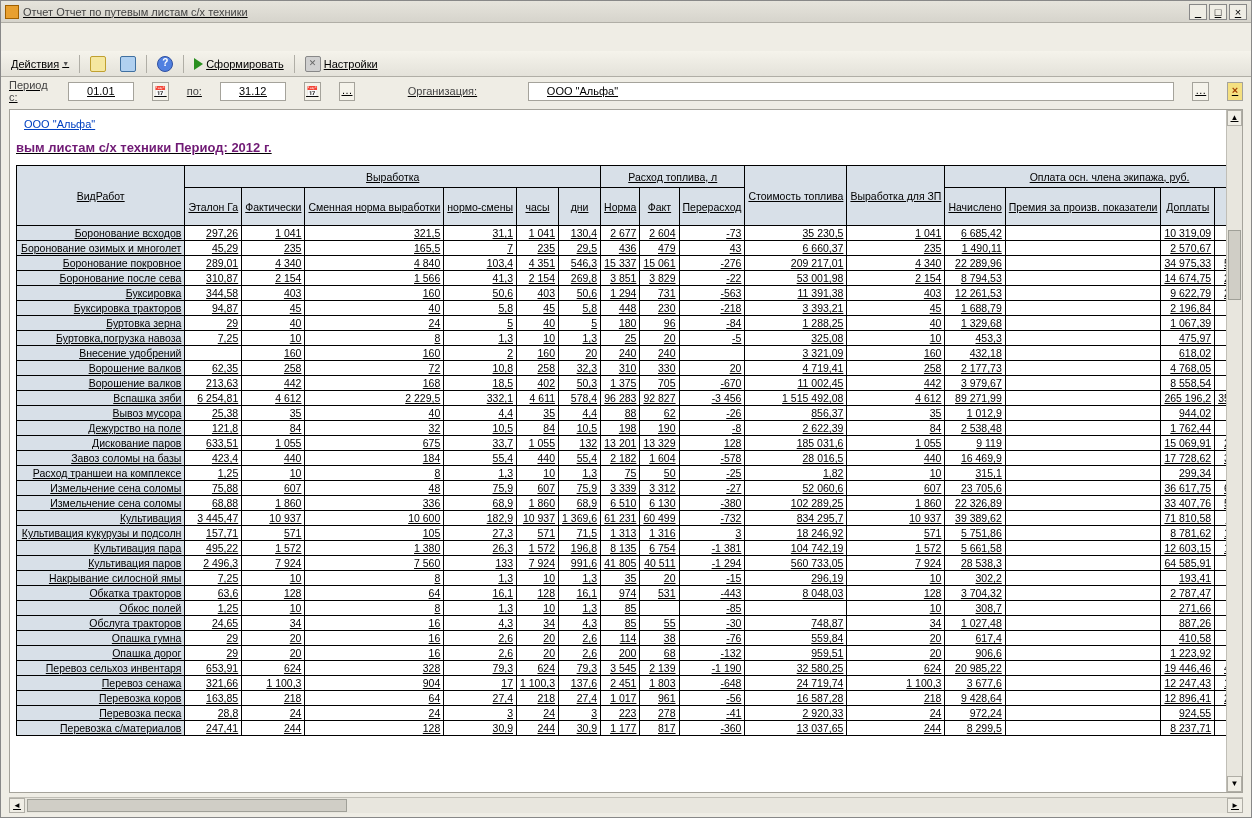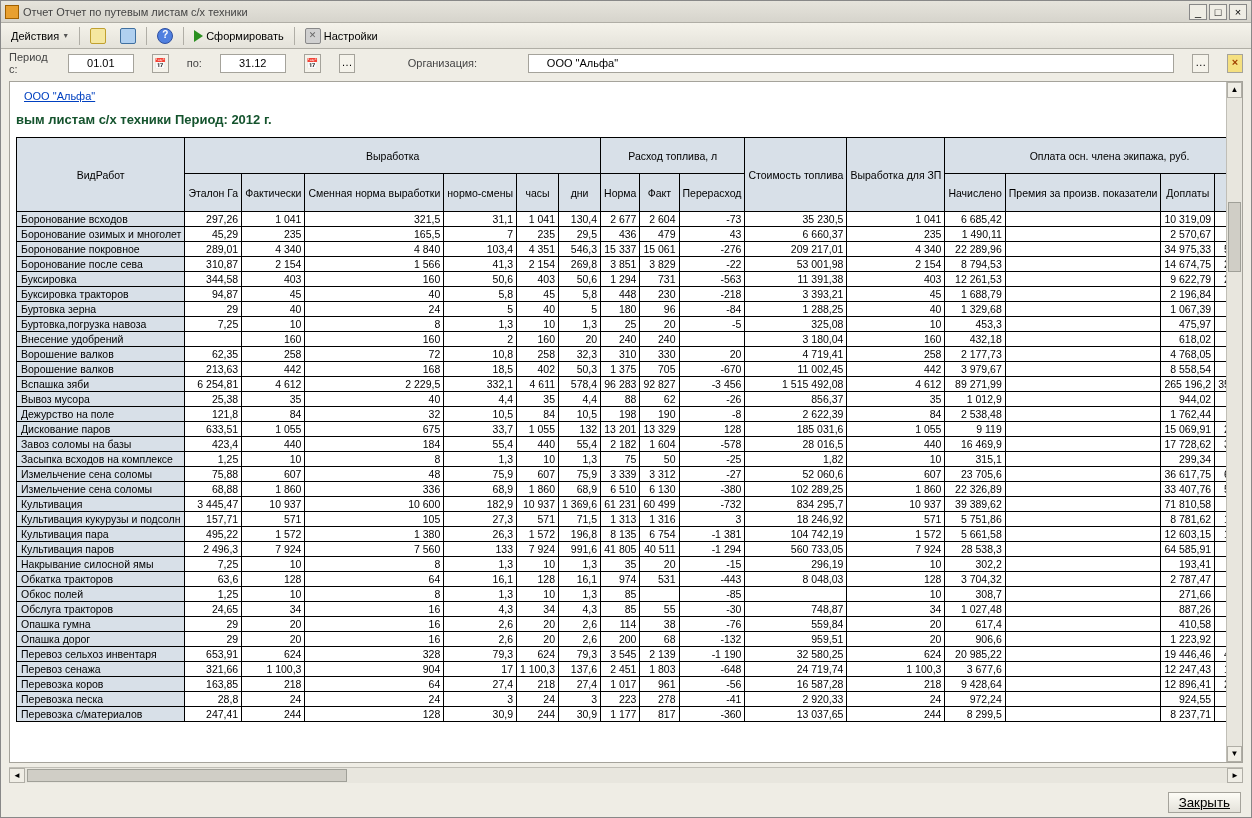--- a/index.html
+++ b/index.html
@@ -1,22 +1,22 @@
 <!DOCTYPE html>
 <html><head>
 <meta charset="utf-8">
 <style>
 * { box-sizing: border-box; margin: 0; padding: 0; }
 body { font-family: Tahoma, Arial, sans-serif; font-size: 11px; background: #d0d0c8; overflow: hidden; }
-.window { width: 1252px; height: 818px; display: flex; flex-direction: column; background: #efede5; border: 1px solid #888; }
+.window { width: 1252px; height: 818px; display: flex; flex-direction: column; background: #efede5; border: 1px solid #888; text-decoration: underline; }
 .titlebar { height: 22px; background: linear-gradient(#e6e4dc, #d6d4cc); display: flex; align-items: center; padding: 0 4px; border-bottom: 1px solid #b0aea6; }
 .titlebar .icon { width: 14px; height: 14px; background: #e8a030; border: 1px solid #a06000; margin-right: 4px; }
 .titlebar .title { flex: 1; font-size: 11px; color: #444; }
 .titlebar .wbtn { width: 18px; height: 16px; margin-left: 2px; border: 1px solid #888; background: #efede5; text-align: center; line-height: 14px; cursor: pointer; font-family: sans-serif; }
-.toolbar { height: 26px; background: linear-gradient(#f5f3eb, #e4e2da); display: flex; align-items: center; padding: 0 6px; gap: 6px; border-bottom: 1px solid #b0aea6; }
+.toolbar { height: 26px; background: linear-gradient(#f5f3eb, #e4e2da); display: flex; align-items: center; padding: 0 6px; gap: 6px; border-bottom: 1px solid #b0aea6; margin-top: 28px; }
 .toolbar .tbtn { display: flex; align-items: center; gap: 3px; padding: 2px 4px; cursor: pointer; }
 .toolbar .sep { width: 1px; height: 18px; background: #b0aea6; }
 .dropdown-arrow { font-size: 7px; color: #555; }
 .ticon { width: 16px; height: 16px; display: inline-block; border-radius: 2px; }
 .i-doc { background: #f5e7a0; border: 1px solid #c0a030; }
 .i-print { background: #b0d0f0; border: 1px solid #4070a0; }
 .i-help { background: #5080e0; border: 1px solid #3050a0; border-radius: 50%; position: relative; }
 .i-help::after { content: "?"; color: #fff; font-weight: bold; position: absolute; top: 0; left: 4px; font-size: 10px; }
 .i-play { width: 0; height: 0; border-left: 9px solid #2a9020; border-top: 6px solid transparent; border-bottom: 6px solid transparent; }
 .i-settings { background: #d0d0d0; border: 1px solid #888; position: relative; }
@@ -26,26 +26,26 @@
 .filterbar input { height: 19px; border: 1px solid #a5a39b; padding: 0 18px; background: #fff; font: inherit; }
 .date-input { width: 66px; }
 .calbtn { width: 20px; height: 19px; border: 1px solid #a5a39b; background: #f5f3eb; cursor: pointer; display: flex; align-items: center; justify-content: center; font-size: 10px; }
 .dots { width: 20px; height: 19px; border: 1px solid #a5a39b; background: #f5f3eb; cursor: pointer; text-align: center; line-height: 15px; }
 .org-input { width: 782px; }
 .xbtn { width: 19px; height: 19px; border: 1px solid #a5a39b; background: #f5e080; cursor: pointer; text-align: center; line-height: 15px; font-weight: bold; color: #a04000; }
 .content { flex: 1; background: #fff; margin: 4px 8px; border: 1px solid #a5a39b; position: relative; overflow: hidden; display: flex; }
 .report-scroll { flex: 1; overflow: hidden; }
 .report { padding: 6px 6px 0 6px; }
 .org-link { color: #0040c0; text-decoration: underline; margin: 2px 0 6px 8px; display: inline-block; cursor: pointer; }
-.report-title { color: #14532d; font-weight: bold; font-size: 13px; margin: 4px 0 10px 0; }
+.report-title { color: #701a75; font-weight: bold; font-size: 13px; margin: 4px 0 10px 0; }
 table { border-collapse: collapse; font-size: 10.5px; }
 th, td { border: 1px solid #000; padding: 1px 3px; white-space: nowrap; }
-th { background: #d8e0e8; font-weight: normal; text-align: center; vertical-align: middle; height: 36px; }
+th { background: #d8e0e8; font-weight: normal; text-align: center; vertical-align: middle; height: 22px; }
 th.h2 { height: 38px; }
-td.label { background: #d8e0e8; text-align: left; padding-left: 4px; width: 178px; max-width: 178px; overflow: hidden; }
+td.label { background: #d8e0e8; text-align: right; padding-left: 4px; width: 178px; max-width: 178px; overflow: hidden; }
 td.num { text-align: right; }
 .vscroll { width: 16px; background: #e8e6de; border-left: 1px solid #c0beb6; position: relative; }
 .vscroll .arrow { height: 16px; background: #f0eee6; border: 1px solid #b0aea6; text-align: center; font-size: 8px; line-height: 14px; cursor: pointer; }
 .vscroll .thumb { position: absolute; top: 120px; left: 1px; width: 13px; height: 70px; background: #d0ceC6; border: 1px solid #a0a098; }
 .hscroll { height: 16px; background: #e8e6de; border-top: 1px solid #c0beb6; margin: 0 8px 4px 8px; display: flex; }
 .hscroll .arrow { width: 16px; background: #f0eee6; border: 1px solid #b0aea6; text-align: center; font-size: 8px; line-height: 13px; cursor: pointer; }
 .hscroll .track { flex: 1; position: relative; }
 .hscroll .thumb { position: absolute; left: 2px; top: 1px; width: 320px; height: 13px; background: #d0cec6; border: 1px solid #a0a098; }
 .footer { height: 30px; background: #efede5; display: flex; align-items: center; justify-content: flex-end; padding: 0 10px; }
 .close-btn { height: 21px; padding: 0 10px; border: 1px solid #a5a39b; background: linear-gradient(#fdfcf6,#e4e2da); cursor: pointer; text-decoration: underline; }
@@ -286,21 +286,21 @@
                 <td class="label">Внесение удобрений</td>
                 <td class="num"></td>
                 <td class="num">160</td>
                 <td class="num">160</td>
                 <td class="num">2</td>
                 <td class="num">160</td>
                 <td class="num">20</td>
                 <td class="num">240</td>
                 <td class="num">240</td>
                 <td class="num"></td>
-                <td class="num">3 180,04</td>
+                <td class="num">3 321,09</td>
                 <td class="num">160</td>
                 <td class="num">432,18</td>
                 <td class="num"></td>
                 <td class="num">618,02</td>
                 <td class="num">1 050,2</td>
               </tr>
               <tr>
                 <td class="label">Ворошение валков</td>
                 <td class="num">62,35</td>
                 <td class="num">258</td>
@@ -420,21 +420,21 @@
                 <td class="num">1 604</td>
                 <td class="num">-578</td>
                 <td class="num">28 016,5</td>
                 <td class="num">440</td>
                 <td class="num">16 469,9</td>
                 <td class="num"></td>
                 <td class="num">17 728,62</td>
                 <td class="num">34 198,52</td>
               </tr>
               <tr>
-                <td class="label">Засыпка всходов на комплексе</td>
+                <td class="label">Расход траншеи на комплексе</td>
                 <td class="num">1,25</td>
                 <td class="num">10</td>
                 <td class="num">8</td>
                 <td class="num">1,3</td>
                 <td class="num">10</td>
                 <td class="num">1,3</td>
                 <td class="num">75</td>
                 <td class="num">50</td>
                 <td class="num">-25</td>
                 <td class="num">1,82</td>
@@ -762,16 +762,13 @@
   </div>
 
   <div class="hscroll">
     <div class="arrow">◄</div>
     <div class="track">
         <div class="thumb"></div>
       </div>
     <div class="arrow">►</div>
   </div>
 
-  <div class="footer">
-    <button class="close-btn">Закрыть</button>
-  </div>
 </div>
 
 </body></html>

